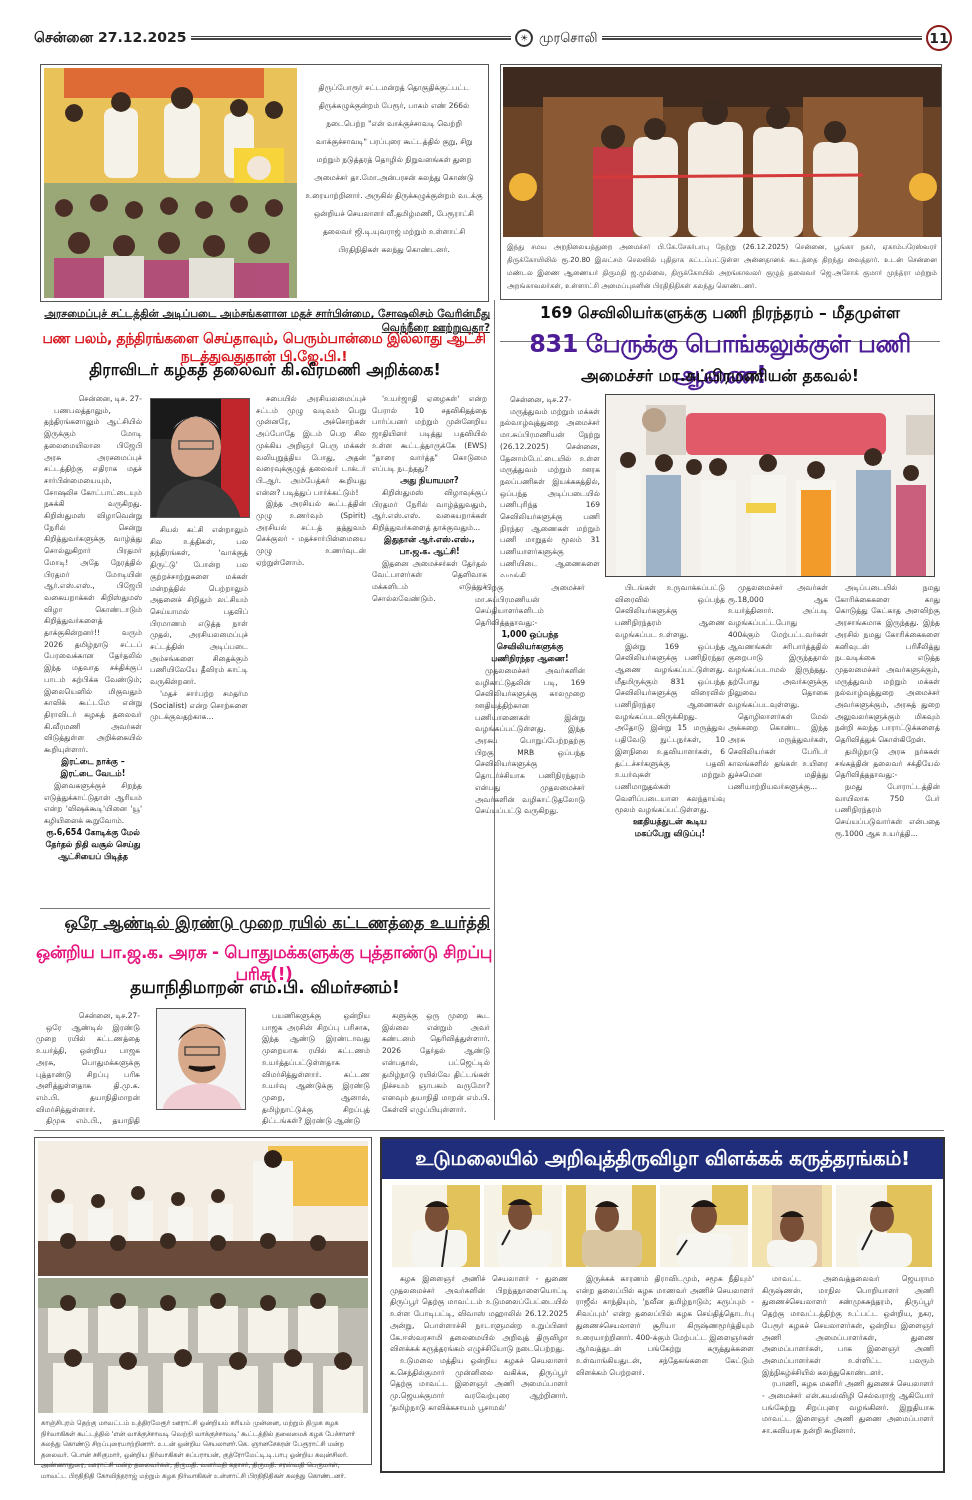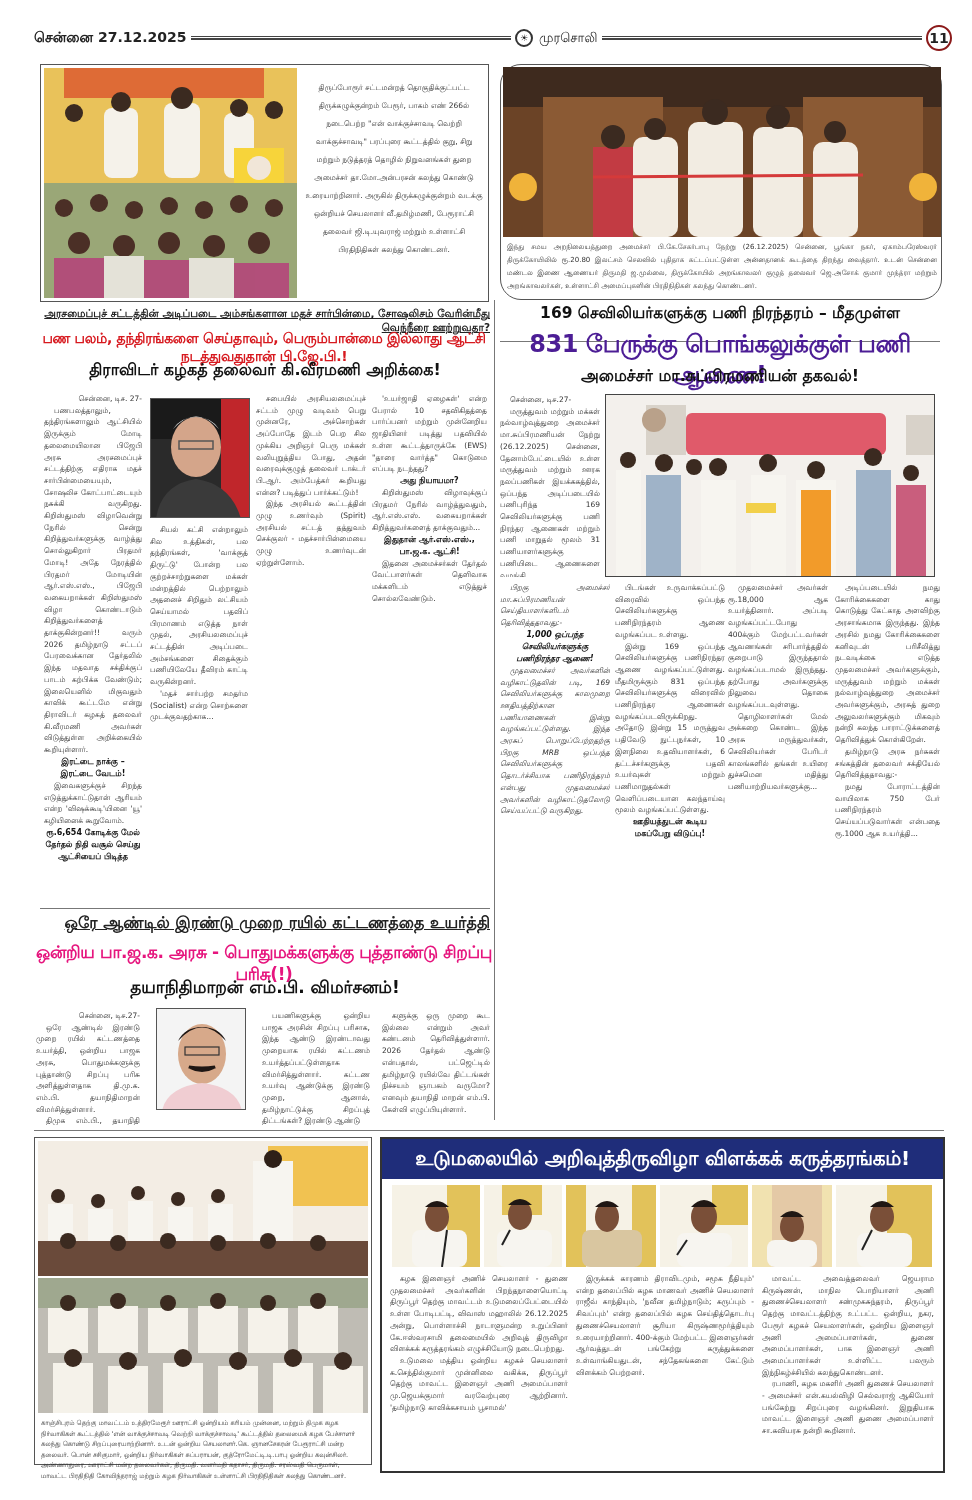--- a/index.html
+++ b/index.html
@@ -87,21 +87,21 @@
         </g>
       <g fill="#e4e2d8">
           <rect x="60" y="188" width="40" height="42"></rect>
           <rect x="145" y="190" width="45" height="40"></rect>
         </g>
     </svg>
   </div>
   <div class="caption" style="position:absolute; left:264px; top:14px; width:178px; line-height:18px;">திருப்போரூர் சட்டமன்றத் தொகுதிக்குட்பட்ட திருக்கழுக்குன்றம் பேரூர், பாகம் எண் 266ல் நடைபெற்ற "என் வாக்குச்சாவடி வெற்றி வாக்குச்சாவடி" பரப்புரை கூட்டத்தில் குறு, சிறு மற்றும் நடுத்தரத் தொழில் நிறுவனங்கள் துறை அமைச்சர் தா.மோ.அன்பரசன் கலந்து கொண்டு உரையாற்றினார். அருகில் திருக்கழுக்குன்றம் வடக்கு ஒன்றியச் செயலாளர் வீ.தமிழ்மணி, பேரூராட்சி தலைவர் ஜி.டி.யுவராஜ் மற்றும் உள்ளாட்சி பிரதிநிதிகள் கலந்து கொண்டனர்.</div>
 </div>
 
-<div class="box" style="top:64px; left:500px; width:442px; height:236px;border-radius:21px;">
+<div class="box" style="top:64px; left:500px; width:442px; height:236px;">
   <div class="photo" style="left:2px; top:2px; width:438px; height:170px;">
     <svg width="438" height="170" viewBox="0 0 438 170">
       <rect width="438" height="170" fill="#6b4326"></rect>
       <rect x="0" y="0" width="438" height="40" fill="#3e2a1e"></rect>
       <rect x="40" y="30" width="120" height="140" fill="#8b5a34"></rect>
       <rect x="300" y="30" width="120" height="140" fill="#8b5a34"></rect>
       <g fill="#f2ece2">
           <rect x="130" y="70" width="45" height="100" rx="10"></rect>
           <rect x="185" y="55" width="55" height="115" rx="10"></rect>
           <rect x="250" y="60" width="50" height="110" rx="10"></rect>
@@ -206,21 +206,21 @@
       </g>
     <rect x="140" y="108" width="30" height="10" fill="#f2d04a"></rect>
   </svg>
 </div>
 
 <div class="col" style="left:500px; top:394px; width:100px; height:183px;">
   <p>சென்னை, டிச.27-</p>
   <p>மருத்துவம் மற்றும் மக்கள் நல்வாழ்வுத்துறை அமைச்சர் மா.சுப்பிரமணியன் நேற்று (26.12.2025) சென்னை, தேனாம்பேட்டையில் உள்ள மருத்துவம் மற்றும் ஊரக நலப்பணிகள் இயக்ககத்தில், ஒப்பந்த அடிப்படையில் பணிபுரிந்த 169 செவிலியர்களுக்கு பணி நிரந்தர ஆணைகள் மற்றும் பணி மாறுதல் மூலம் 31 பணியாளர்களுக்கு பணியிடை ஆணைகளை வழங்கி, செவிலியர்களுக்கான பணிசுழல் பட்டியலினை வெளியிட்டார்.</p>
 </div>
 
-<div class="col" style="left:500px; top:582px; width:110px; height:325px;font-style:italic;">
+<div class="col" style="left:475px; top:582px; width:110px; height:325px;">
   <p>பிறகு அமைச்சர் மா.சுப்பிரமணியன் செய்தியாளர்களிடம் தெரிவித்ததாவது:-</p>
   <p class="sub">1,000 ஒப்பந்த செவிலியர்களுக்கு பணிநிரந்தர ஆணை!</p>
   <p>முதலமைச்சர் அவர்களின் வழிகாட்டுதலின் படி, 169 செவிலியர்களுக்கு காலமுறை ஊதியத்திற்கான பணியாணைகள் இன்று வழங்கப்பட்டுள்ளது. இந்த அரசுப் பொறுப்பேற்றதற்கு பிறகு MRB ஒப்பந்த செவிலியர்களுக்கு தொடர்ச்சியாக பணிநிரந்தரம் என்பது முதலமைச்சர் அவர்களின் வழிகாட்டுதலோடு செய்யப்பட்டு வருகிறது.</p>
 </div>
 
 <div class="col" style="left:615px; top:582px; width:110px; height:520px;">
   <p>பிடங்கள் உருவாக்கப்பட்டு விரைவில் ஒப்பந்த செவிலியர்களுக்கு பணிநிரந்தரம் ஆணை வழங்கப்பட உள்ளது.</p>
   <p>இன்று 169 ஒப்பந்த செவிலியர்களுக்கு பணிநிரந்தர ஆணை வழங்கப்பட்டுள்ளது. மீதமிருக்கும் 831 ஒப்பந்த செவிலியர்களுக்கு விரைவில் பணிநிரந்தர ஆணைகள் வழங்கப்படவிருக்கிறது. அதோடு இன்று 15 மருத்துவ பதிவேடு நுட்புநர்கள், 10 இளநிலை உதவியாளர்கள், 6 தட்டச்சர்களுக்கு பதவி உயர்வுகள் மற்றும் பணிமாறுதல்கள் வெளிப்படையான கலந்தாய்வு மூலம் வழங்கப்பட்டுள்ளது.</p>
   <p class="sub">ஊதியத்துடன் கூடிய மகப்பேறு விடுப்பு!</p>
 </div>

